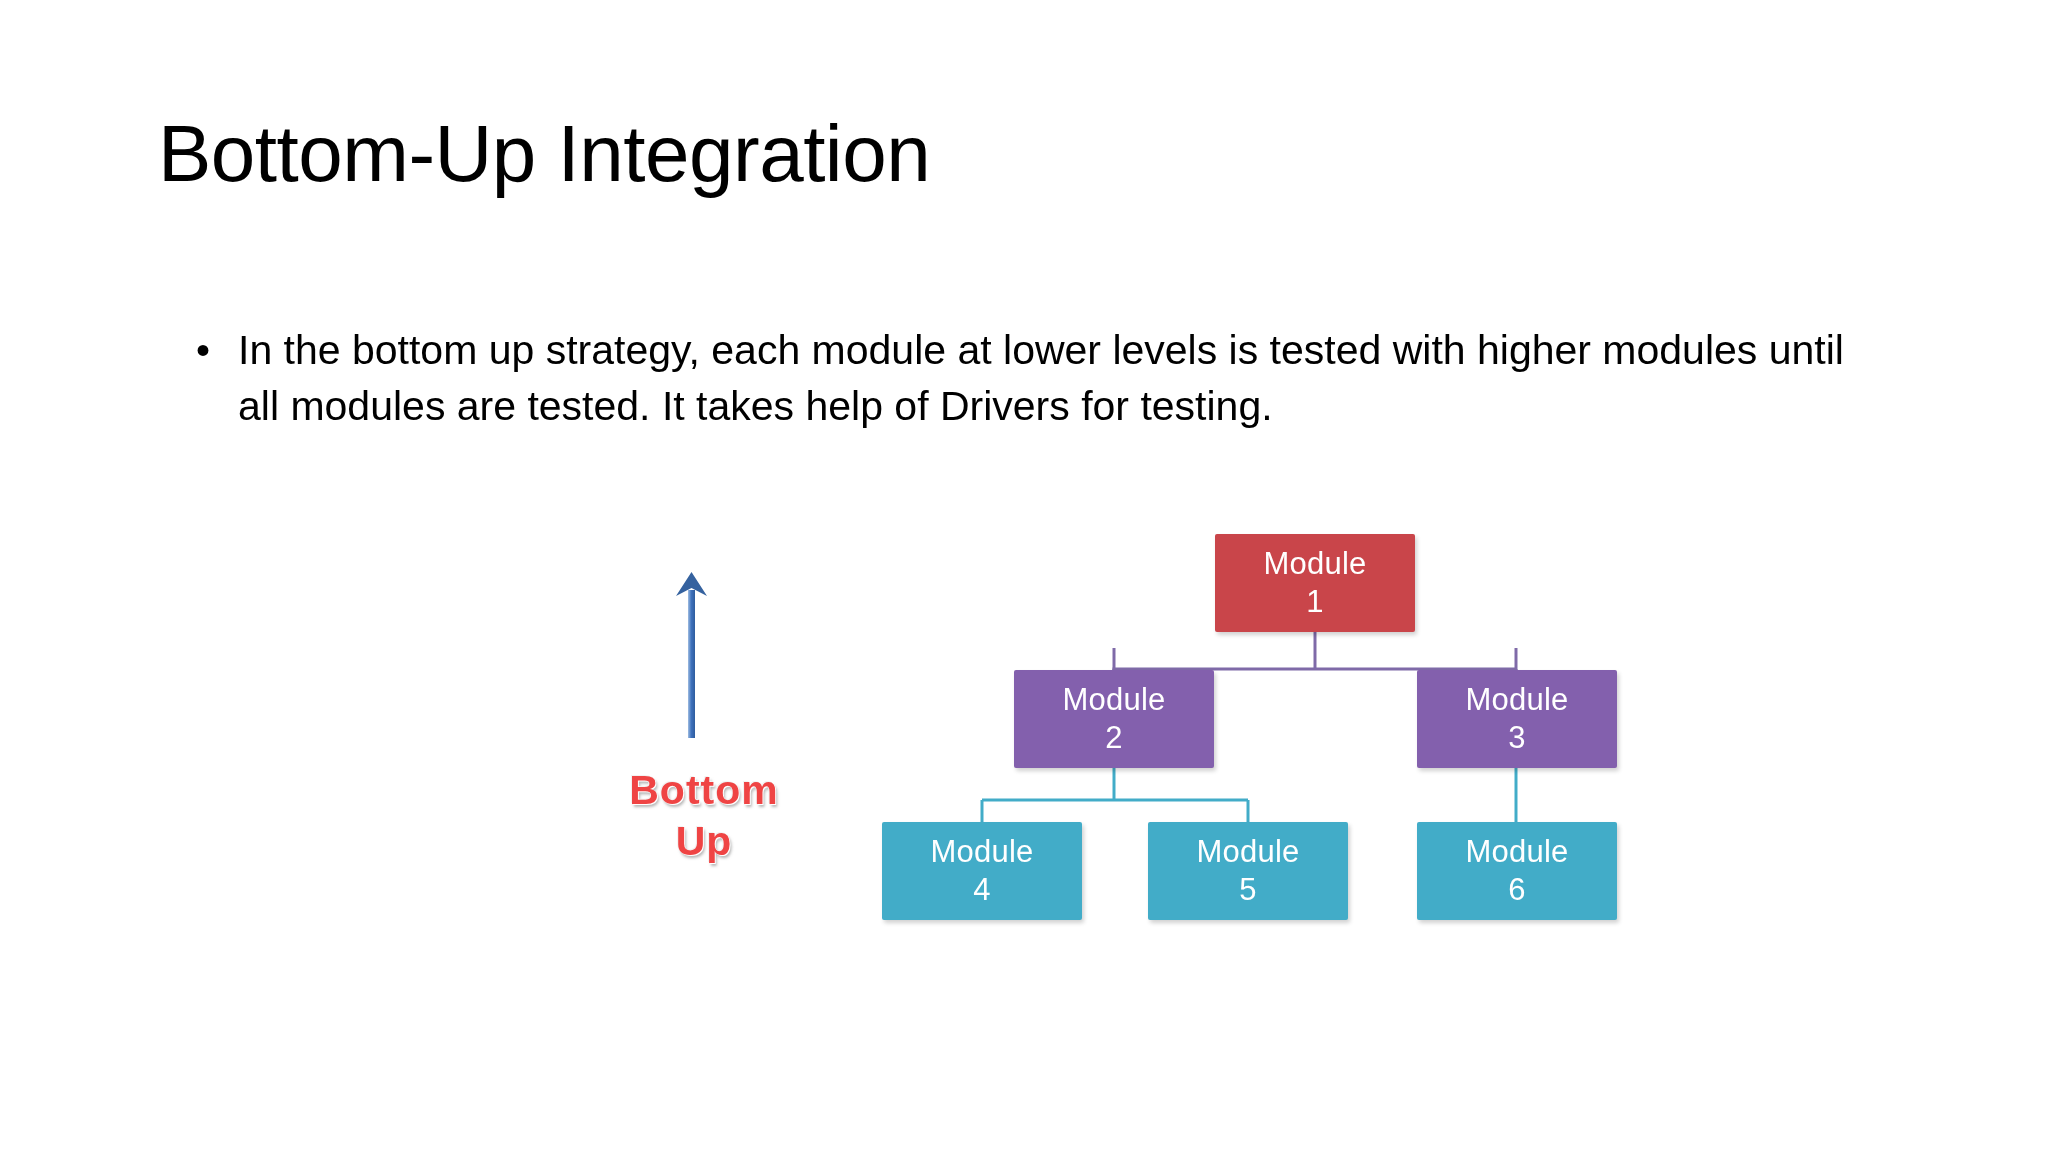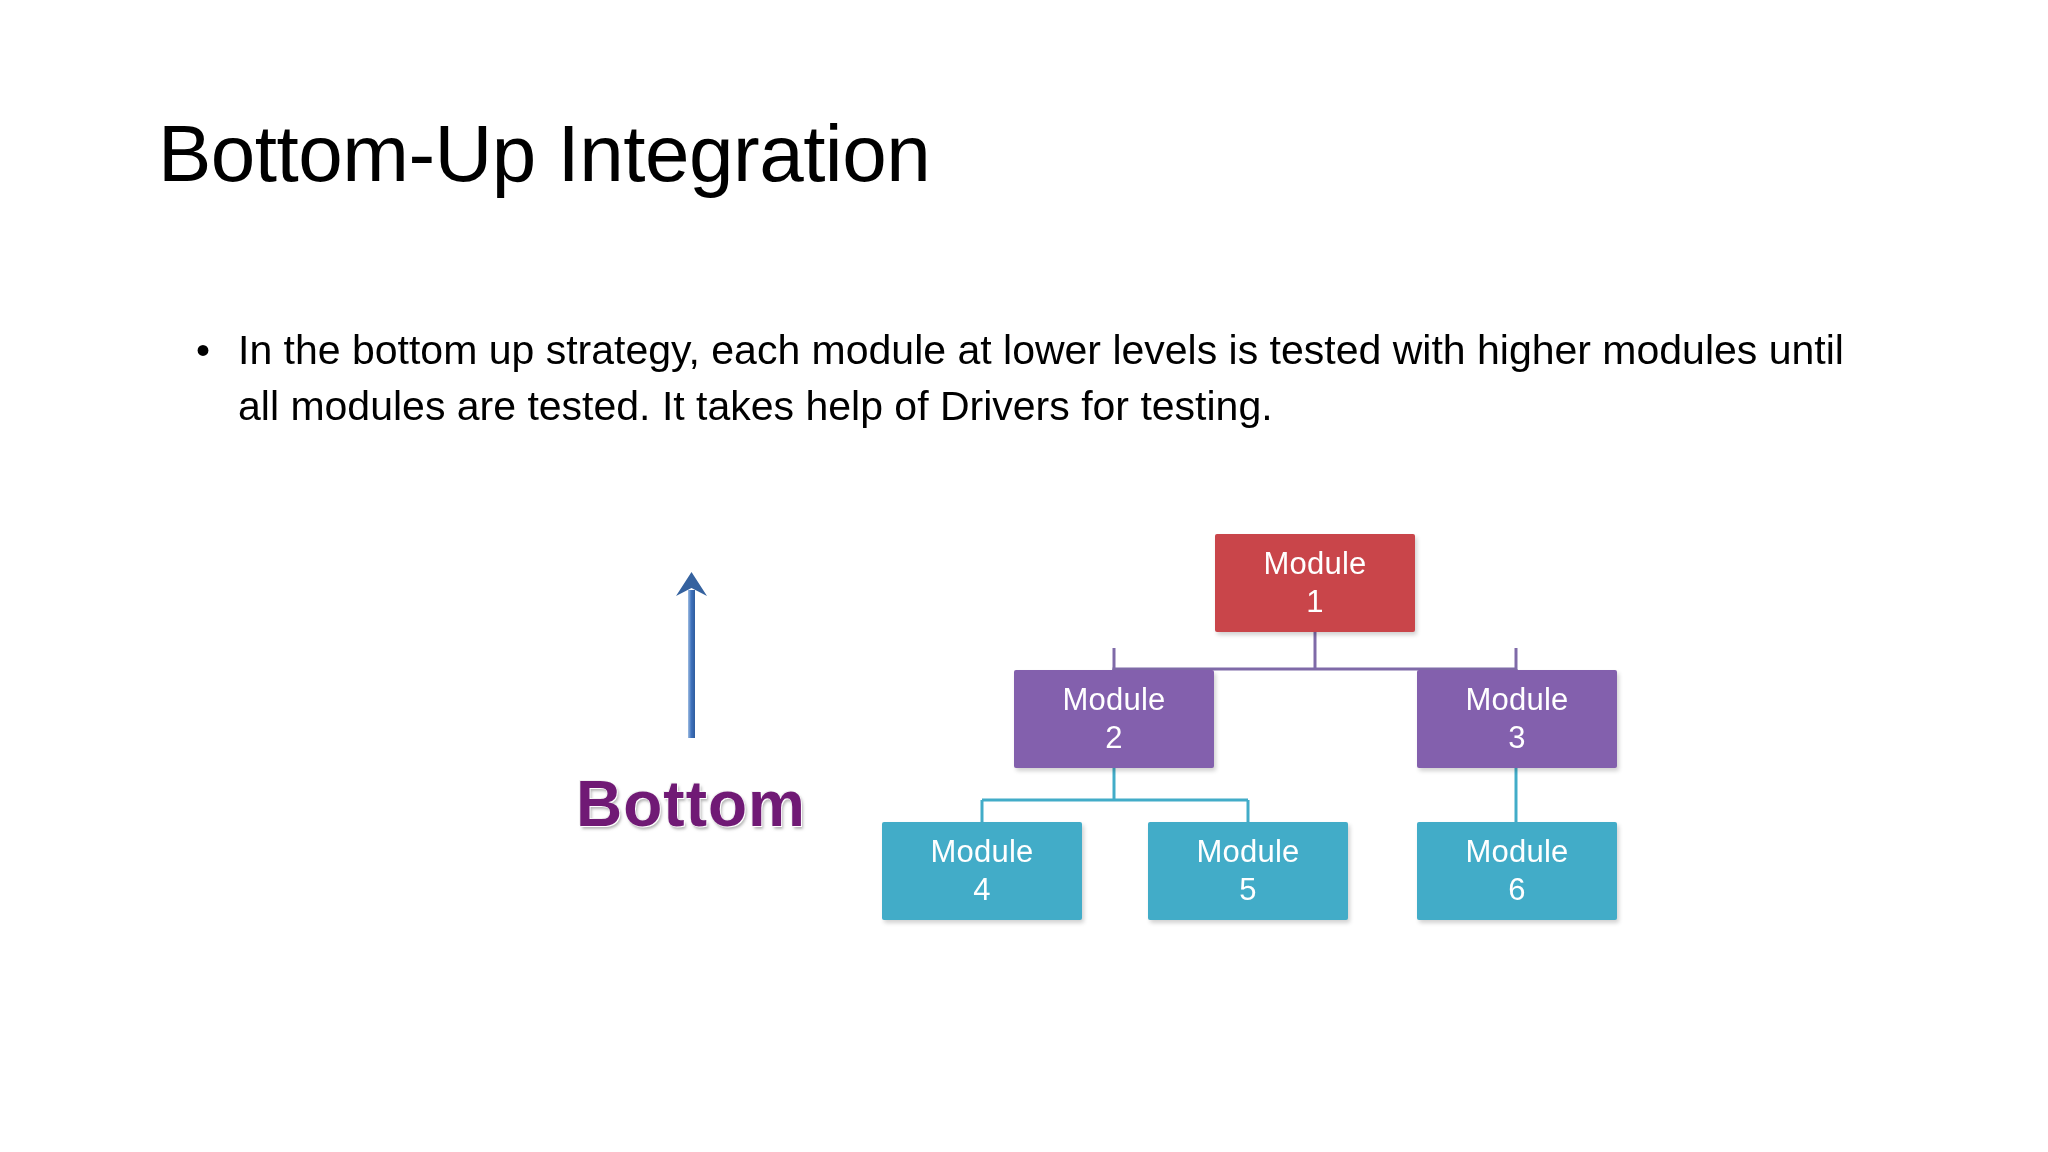--- a/index.html
+++ b/index.html
@@ -106,29 +106,29 @@
     position: absolute;
     left: 660px;
     top: 100px;
     width: 70px;
     height: 170px;
   }
 
   
   .wordart {
     position: absolute;
-    left: 531px;
+    left: 544px;
     top: 295px;
     width: 320px;
     text-align: center;
     font-family: "Liberation Sans", sans-serif;
     font-weight: bold;
-    font-size: 64px;
+    font-size: 41px;
     line-height: 1.24;
-    color: #701a75;
+    color: #ef4444;
     letter-spacing: 1px;
     text-shadow:
        1px  1px 0 #ffffff,
       -1px -1px 0 #f2f2f2,
        2px  3px 3px rgba(120,120,120,0.55);
   }
   .wordart .wa-line { display: block; }
 </style>
 </head>
 <body>
@@ -173,20 +173,21 @@
             <stop offset="100%" stop-color="#2e5c9e"></stop>
           </linearGradient>
         </defs>
         <rect x="28" y="20" width="7" height="148" fill="url(#arrGrad)"></rect>
         <path d="M31.5 2 L47 26 L31.5 18 L16 26 Z" fill="#35629f"></path>
       </svg>
     </div>
 
     <div class="wordart">
       <span class="wa-line">Bottom</span>
+      <span class="wa-line">Up</span>
     </div>
 
     <div class="mod-box lvl1" style="left: 1215px; top: 64px; width: 200px; height: 98px;">
       <span class="mod-name">Module</span>
       <span class="mod-num">1</span>
     </div>
     <div class="mod-box lvl2" style="left: 1014px; top: 200px; width: 200px; height: 98px;">
       <span class="mod-name">Module</span>
       <span class="mod-num">2</span>
     </div>

